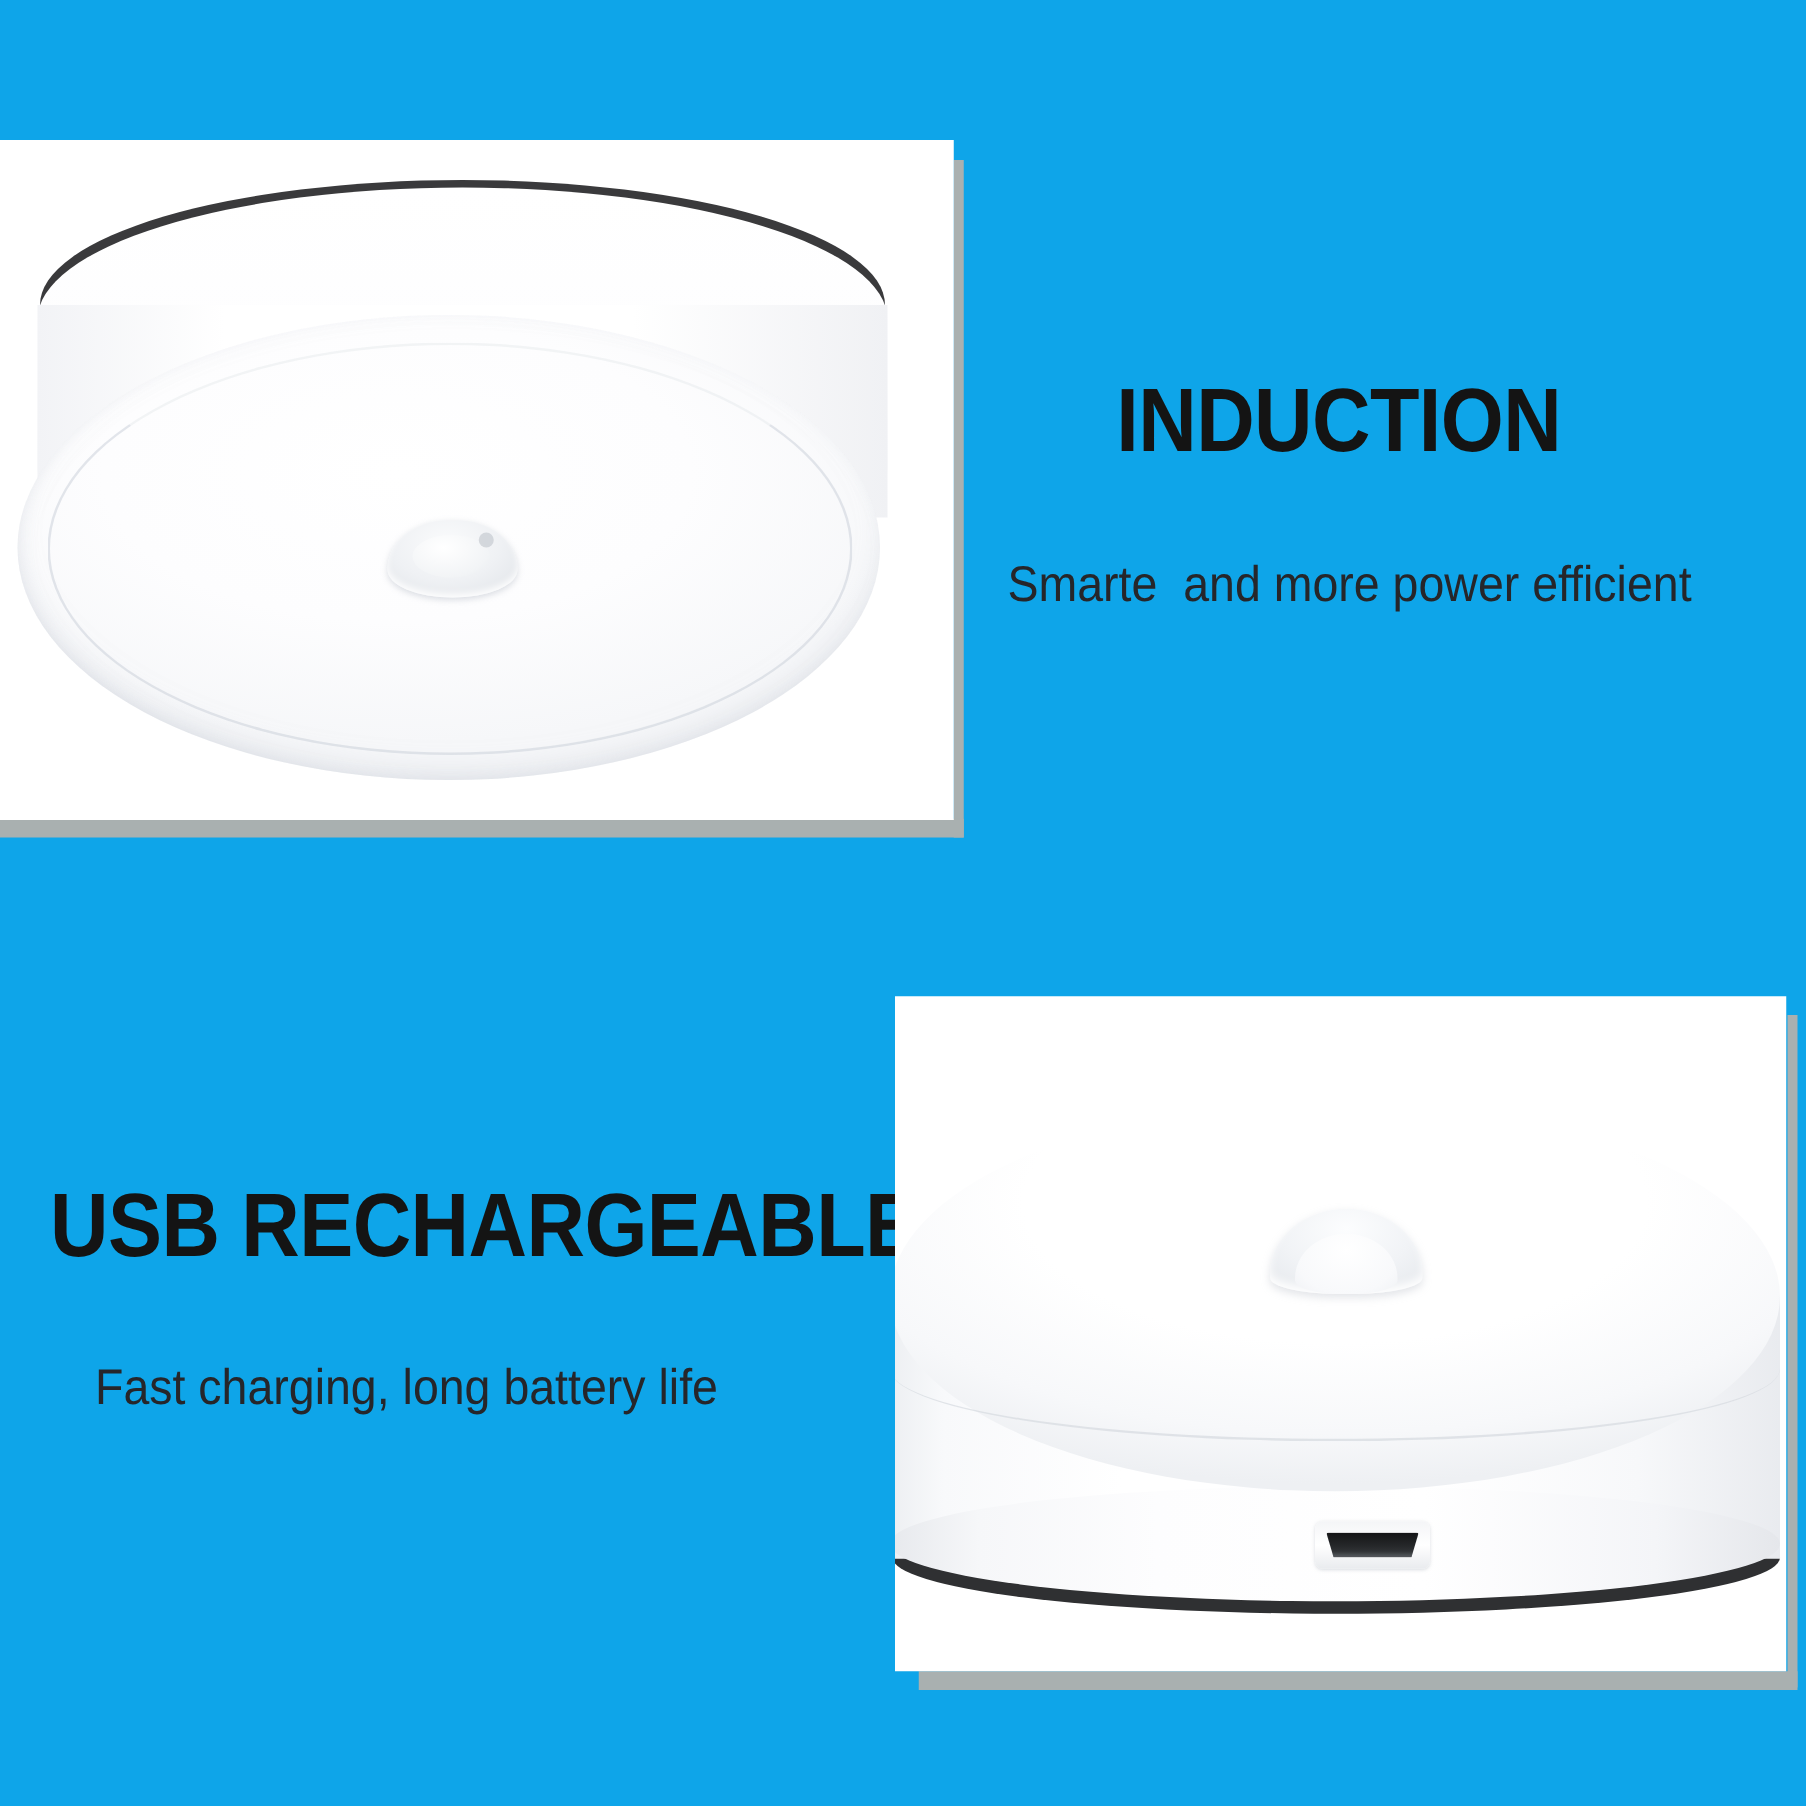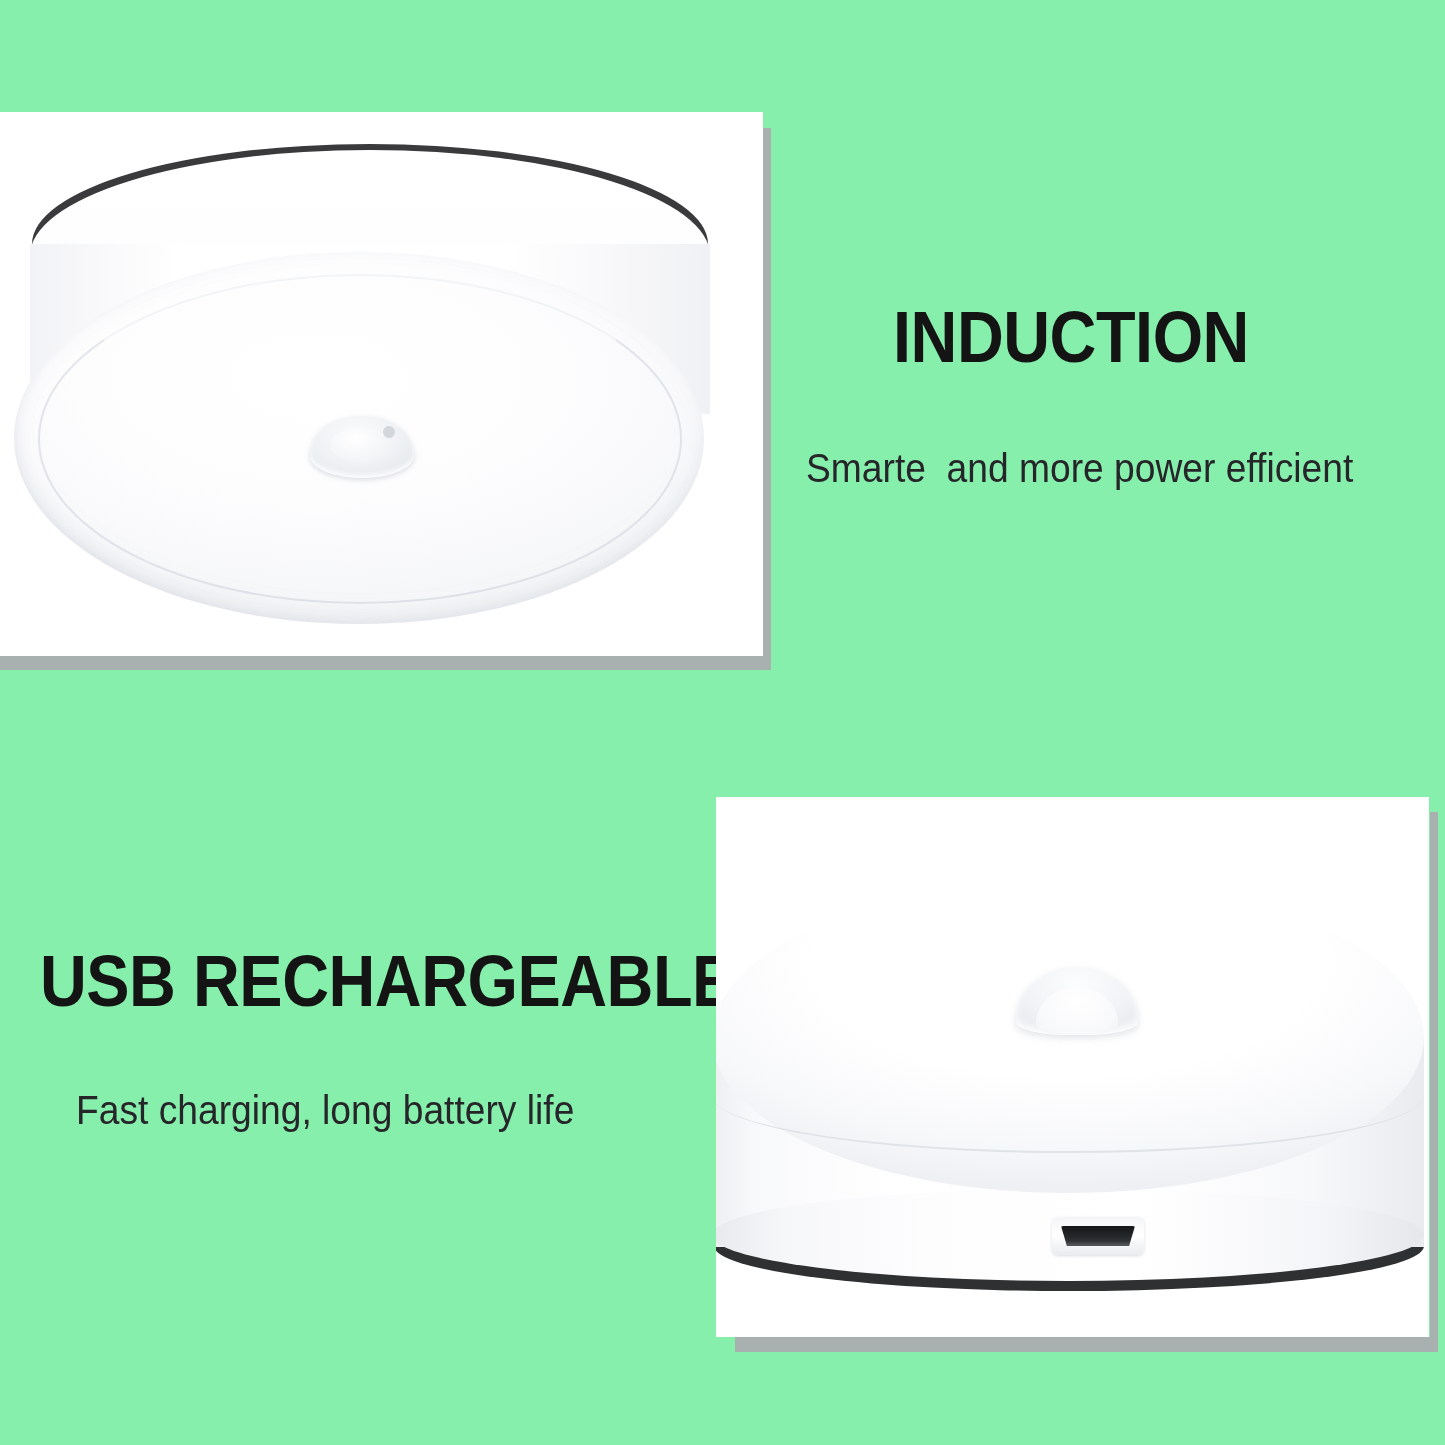--- a/index.html
+++ b/index.html
@@ -8,21 +8,21 @@
   html, body {
     width:1445px; height:1445px;
     background:#f7f7f7;
     font-family:"Liberation Sans", sans-serif;
     overflow:hidden;
   }
 
   #stage {
     position:relative;
     width:1445px; height:1445px;
-    background:#86efac;
+    background:#0ea5e9;
   }
 
   
   .photo-panel { position:absolute; }
 
   #panel-top-left { left:-8px; top:112px; width:771px; height:544px; }
   #panel-bottom-right { left:716px; top:797px; width:713px; height:540px; }
 
   .photo-frame {
     position:absolute; inset:0;

